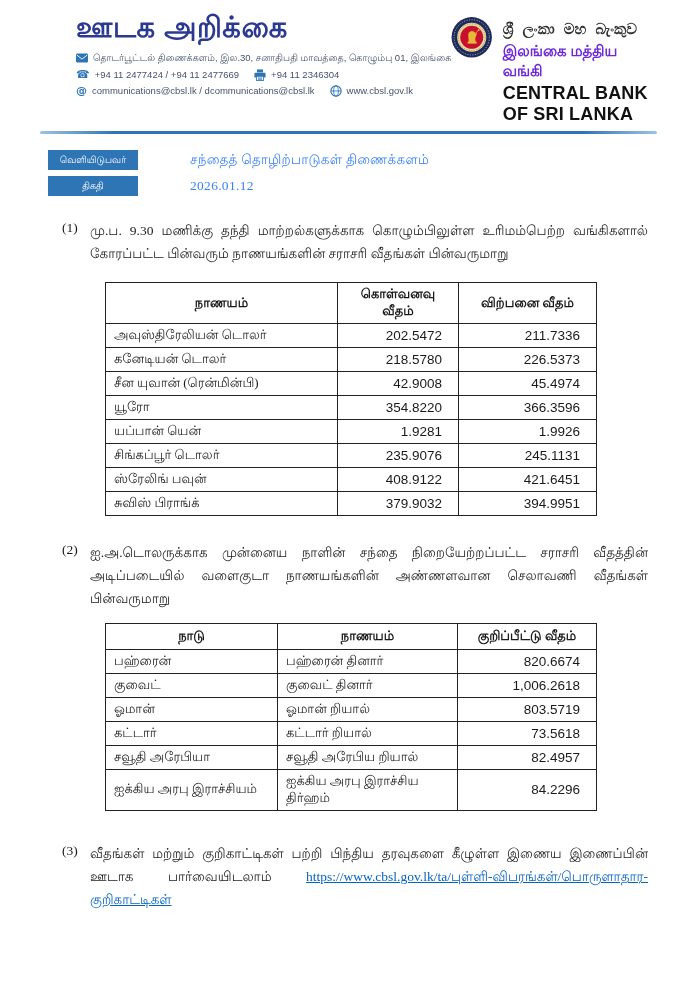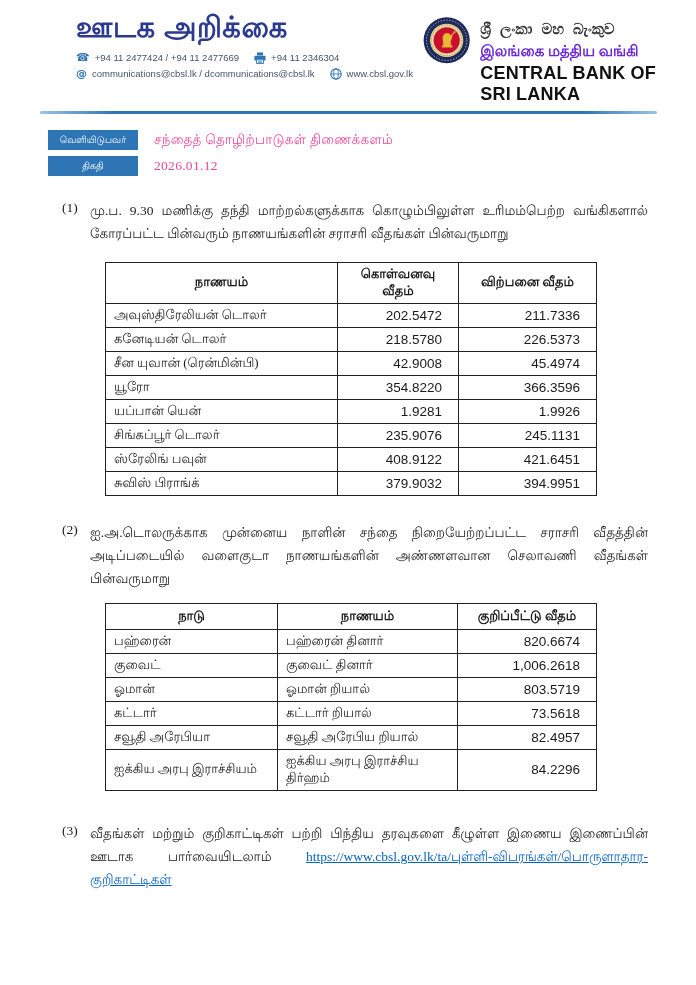--- a/index.html
+++ b/index.html
@@ -31,27 +31,27 @@
   .bank-si { font-size:15px; font-weight:600; color:#333333; line-height:1.25; font-family:Liberation Mono, monospace; }
   .bank-ta { font-size:15px; font-weight:600; color:#6d28d9; line-height:1.35; }
   .bank-en { font-family:Liberation Sans, sans-serif; font-size:18px; font-weight:bold; color:#111; letter-spacing:0.2px; margin-top:2px; }
   .rule {
     margin:6px 0 0 40px; width:617px; height:3px;
     background:linear-gradient(to right,#9DC3E6,#2E75B6 12%,#2E75B6 88%,#9DC3E6);
     border-radius:2px;
   }
   
   .meta { margin:16px 0 0 48px; }
-  .meta-row { display:flex; align-items:center; margin-bottom:6px; }
+  .meta-row { display:flex; align-items:center; margin-bottom:6px;gap:36px; }
   .meta-tag {
     width:90px; height:20px; background:#2E75B6; color:#ffffff;
     font-family:"Liberation Sans", sans-serif; font-size:9.5px;
     display:flex; align-items:center; justify-content:center;
   }
-  .meta-val { margin-left:16px; font-size:13.5px; color:#ec4899; letter-spacing:0.3px; }
+  .meta-val { margin-left:16px; font-size:13.5px; color:#3b82f6; letter-spacing:0.3px; }
   
   .para { display:flex; margin:24px 48px 0 62px; }
   .para-num { width:28px; flex:0 0 auto; font-size:13.5px; }
   .para-text { flex:1; font-size:13.5px; line-height:1.7; text-align:justify; }
   .link { color:#0563C1; text-decoration:underline; word-break:break-all; }
   
   table { border-collapse:collapse; margin:16px 0 0 105px; width:491px; table-layout:fixed; }
   th, td { border:1px solid #222222; font-size:13px; padding:3px 8px; vertical-align:middle; }
   th { font-weight:bold; text-align:center; height:26px; }
   td { height:24px; }
@@ -65,20 +65,29 @@
   .p2 { margin-top:26px; }
   .p3 { margin-top:32px; }
 </style>
 </head>
 <body>
 
 <div class="header">
   <div class="header-left">
     <div class="press-title">ஊடக அறிக்கை</div>
 
+    <div class="contact-line">
+      <span class="icn">
+        <svg viewBox="0 0 16 12">
+            <rect width="16" height="12" rx="1.5" fill="#2E75B6"></rect>
+            <path d="M1 2 L8 7.5 L15 2" stroke="#ffffff" stroke-width="1.2" fill="none"></path>
+          </svg>
+      </span>
+      <span>தொடர்பூட்டல் திணைக்களம், இல.30, சனாதிபதி மாவத்தை, கொழும்பு 01, இலங்கை</span>
+    </div>
 
     <div class="contact-line">
       <span class="grp">
         <span class="char-icn">☎</span>
         <span>+94 11 2477424 / +94 11 2477669</span>
       </span>
       <span class="grp">
         <span class="icn">
           <svg viewBox="0 0 14 14">
               <rect x="3.5" y="0.5" width="7" height="3.5" fill="#2E75B6"></rect>

